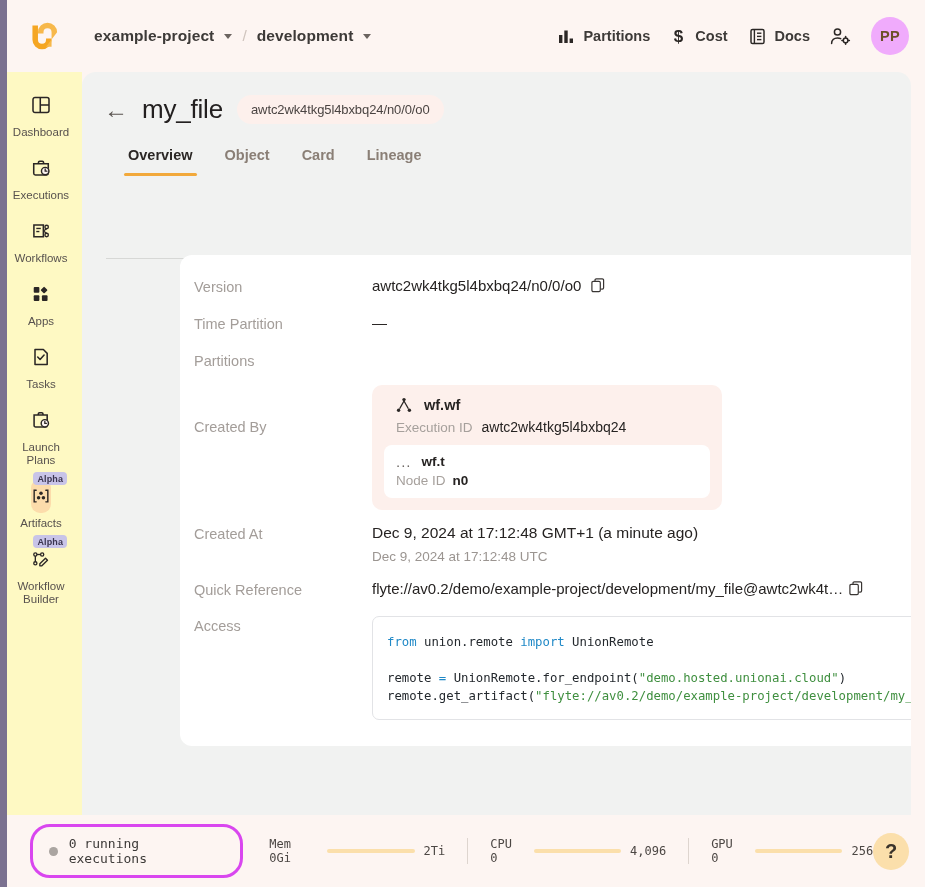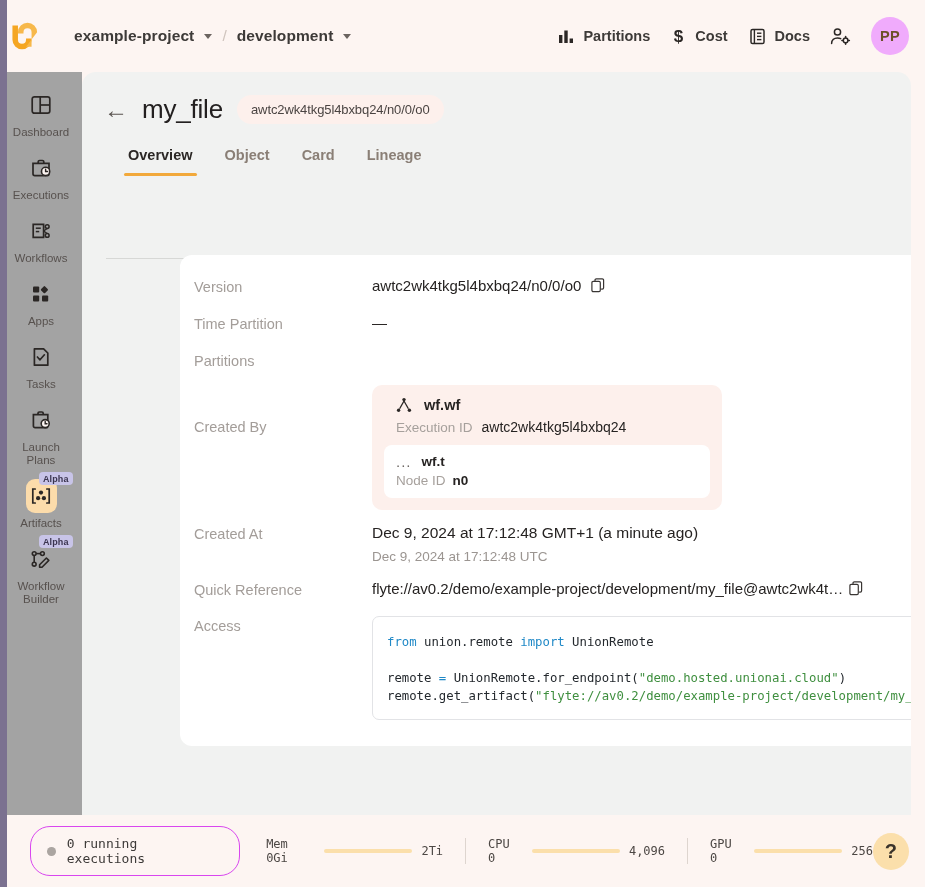--- a/index.html
+++ b/index.html
@@ -15,21 +15,21 @@
   .edge-strip {
     position: absolute; left: 0; top: 0; width: 7px; height: 887px;
     background: #7b7190; z-index: 20;
   }
 
   
   .topbar {
     height: 72px; flex: 0 0 72px;
     background: #fdf5f2;
     display: flex; align-items: center;
-    padding-right: 16px;
+    padding-left: 20px; padding-right: 16px;
     position: relative; z-index: 10; text-align: right;
   }
   .logo-wrap { width: 44px; display:flex; align-items:center; justify-content:center; }
   .logo { width: 34px; height: 34px; }
 
   .breadcrumb { display: flex; align-items: center; margin-left: 30px; gap: 8px; }
   .bc-text { font-size: 15.5px; font-weight: 700; color: #3d3a38; letter-spacing: .1px; }
   .bc-sep { font-size: 15.5px; color: #cfc4bd; font-weight: 400; margin: 0 2px;}
   .caret { width: 0; height: 0; border-left: 4.5px solid transparent; border-right: 4.5px solid transparent;
            border-top: 5px solid #6b6460; margin-left: 2px; }
@@ -43,32 +43,32 @@
     display: flex; align-items: center; justify-content: center;
     font-size: 14.5px; font-weight: 700; letter-spacing: .3px;
   }
 
   
   .body-row { flex: 1; display: flex; min-height: 0; position: relative; }
 
   
   .sidebar {
     width: 82px; flex: 0 0 82px;
-    background: #a3a3a3;
+    background: #fef9c3;
     padding-top: 10px;
     display: flex; flex-direction: column; align-items: center;
     gap: 2px;
   }
   .nav-item {
     width: 74px; padding: 6px 2px 4px;
     display: flex; flex-direction: column; align-items: center; gap: 4px;
     cursor: pointer; position: relative; border-radius: 8px;
   }
   .nav-icon-box {
-    width: 31px; height: 34px; border-radius: 9px;
+    width: 20px; height: 34px; border-radius: 9px;
     display: flex; align-items: center; justify-content: center;
     position: relative;
   }
   .nav-item.active .nav-icon-box { background: #fcdcab; }
   .nav-label {
     font-size: 11.5px; color: #57514e; text-align: center; line-height: 13px;
     font-family: "Liberation Sans", sans-serif;
   }
   .alpha-badge {
     position: absolute; top: -7px; right: -16px;
@@ -165,21 +165,21 @@
   .pl { color: #24292e; }
 
   
   .statusbar {
     height: 72px; flex: 0 0 72px; background: #fdf5f2;
     display: flex; align-items: center; padding: 0 16px 0 20px; gap: 0;
     position: relative;
   }
   .run-pill {
     display: flex; align-items: center; gap: 11px;
-    border: 1px solid #d946ef; border-radius: 20px;
+    border: 3px solid #d946ef; border-radius: 20px;
     padding: 9px 20px 9px 16px; margin-left: 10px;
     font-family: "DejaVu Sans Mono", monospace;
     font-size: 13px; color: #3d3a38; cursor: pointer;
   }
   .run-dot { width: 9px; height: 9px; border-radius: 50%; background: #aba5a1; }
 
   .meters { display: flex; align-items: center; margin-left: 26px; }
   .meter { display: flex; align-items: center; gap: 9px;
            font-family: "DejaVu Sans Mono", monospace; font-size: 12px; color: #4c4744; }
   .meter-bar { width: 92px; height: 4px; border-radius: 3px; background: #fbdfab; }

